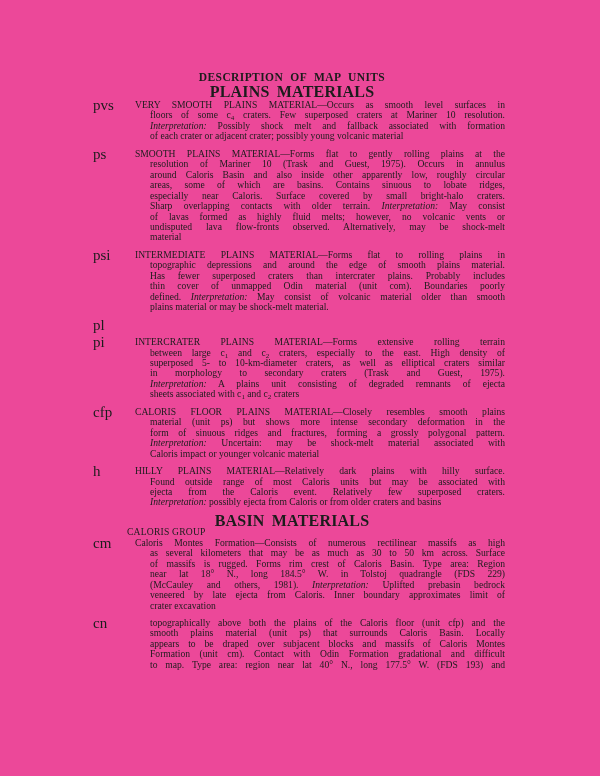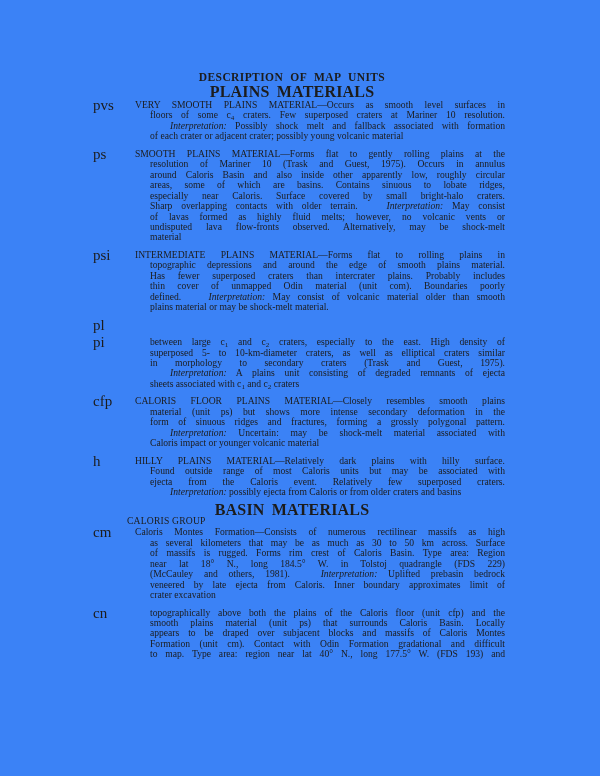--- a/index.html
+++ b/index.html
@@ -1,20 +1,20 @@
 <!DOCTYPE html>
 <html><head>
 <meta charset="utf-8">
 <style>
   html, body { margin: 0; padding: 0; background: #ffffff; }
   .page {
     position: relative;
     width: 600px;
     height: 776px;
-    background: #3b82f6;
+    background: #ec4899;
     font-family: "Liberation Serif", "DejaVu Serif", serif;
     color: #1c1c1c;
     overflow: hidden;
   }
   .content { position: absolute; top: 71px; left: 0; width: 600px; }
 
   .doc-title {
     margin: 0 0 2px 80px;
     width: 424px;
     text-align: center;
@@ -45,21 +45,21 @@
   .unit-label {
     flex: none;
     width: 42px;
     font-size: 15px;
     line-height: 10.45px;
   }
   .unit-text { flex: none; width: 370px; font-size: 9.6px; line-height: 10.45px; }
   .line { text-align: justify; text-align-last: justify; }
   .line:not(.first) { padding-left: 15px; }
   .line.last { text-align-last: left; }
-  .line i { font-style: italic; margin-left: 20px; }
+  .line i { font-style: italic; }
   .line sub { font-size: 7px; line-height: 0; vertical-align: -2px; }
 </style>
 </head>
 <body>
 
 <div class="page">
   <div class="content">
     <div class="doc-title">DESCRIPTION OF MAP UNITS</div>
     <div id="sections">
         <div class="section">
@@ -97,20 +97,21 @@
               <div class="line">defined. <i>Interpretation:</i>  May consist of volcanic material older than smooth</div>
               <div class="line last">plains material or may be shock-melt material.</div>
             </div>
           </div>
           <div class="unit-row">
             <span class="unit-label">pl</span>
           </div>
           <div class="unit-row">
             <span class="unit-label">pi</span>
             <div class="unit-text">
+              <div class="line first">INTERCRATER PLAINS MATERIAL—Forms extensive rolling terrain</div>
               <div class="line">between large c<sub>1</sub> and c<sub>2</sub> craters, especially to the east. High density of</div>
               <div class="line">superposed 5- to 10-km-diameter craters, as well as elliptical craters similar</div>
               <div class="line">in morphology to secondary craters (Trask and Guest, 1975).</div>
               <div class="line"><i>Interpretation:</i> A plains unit consisting of degraded remnants of ejecta</div>
               <div class="line last">sheets associated with c<sub>1</sub> and c<sub>2</sub> craters</div>
             </div>
           </div>
           <div class="unit-row">
             <span class="unit-label">cfp</span>
             <div class="unit-text">

